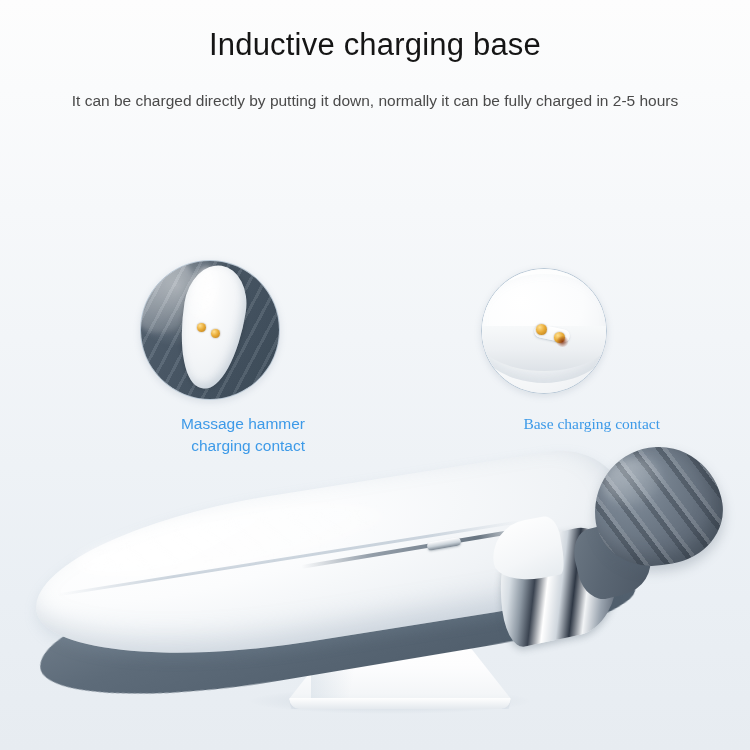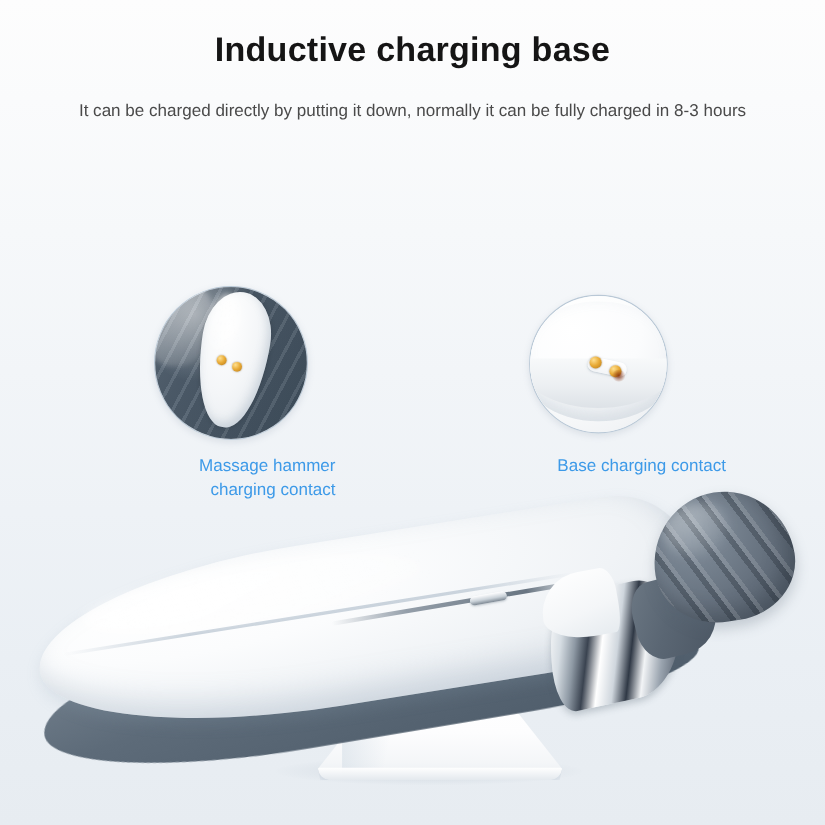--- a/index.html
+++ b/index.html
@@ -22,21 +22,21 @@
         #e7ecf1 100%);
     overflow:hidden;
   }
 
   
   .headline {
     position:absolute;
     left:0; right:0; top:26px;
     text-align:center;
     font-size:31px;
-    font-weight:bold;
+    font-weight:normal;
     letter-spacing:0.2px;
     color:#151515;
     line-height:1.25;
   }
   .subhead {
     position:absolute;
     left:50%; top:88px;
     transform:translateX(-50%);
     width:620px;
     text-align:center;
@@ -159,21 +159,21 @@
 
   .caption {
     position:absolute;
     text-align:right;
     font-size:15.5px;
     line-height:1.45;
     color:#3d9ae8;
     white-space:pre-line;
   }
   #caption-left  { left:115px; top:413px; width:190px; }
-  #caption-right { left:440px; top:413px; width:220px; }
+  #caption-right { left:440px; top:413px; width:220px;font-family:Liberation Serif, serif; }
 
   
   .ground-shadow{
     position:absolute;
     left:250px; top:688px;
     width:280px; height:26px;
     background:radial-gradient(ellipse at 50% 50%, rgba(120,140,160,0.22) 0%, rgba(120,140,160,0) 72%);
     border-radius:50%;
   }
 
@@ -338,21 +338,21 @@
     transform:rotate(-9.5deg);
   }
 </style>
 </head>
 <body>
 
 <div id="page">
 
   <div class="headline">Inductive charging base</div>
 
-  <div class="subhead">It can be charged directly by putting it down, normally it can be fully charged in 8-3 hours</div>
+  <div class="subhead">It can be charged directly by putting it down, normally it can be fully charged in 2-5 hours</div>
 
   <div class="callout">
 
     <div class="circle" id="circle-left">
       <div class="hammer-bg"></div>
       <div class="hammer-ribs"></div>
       <div class="hammer-gloss"></div>
       <div class="hammer-panel"></div>
       <div class="pads" id="pads-left">
         <div class="pad"></div>

